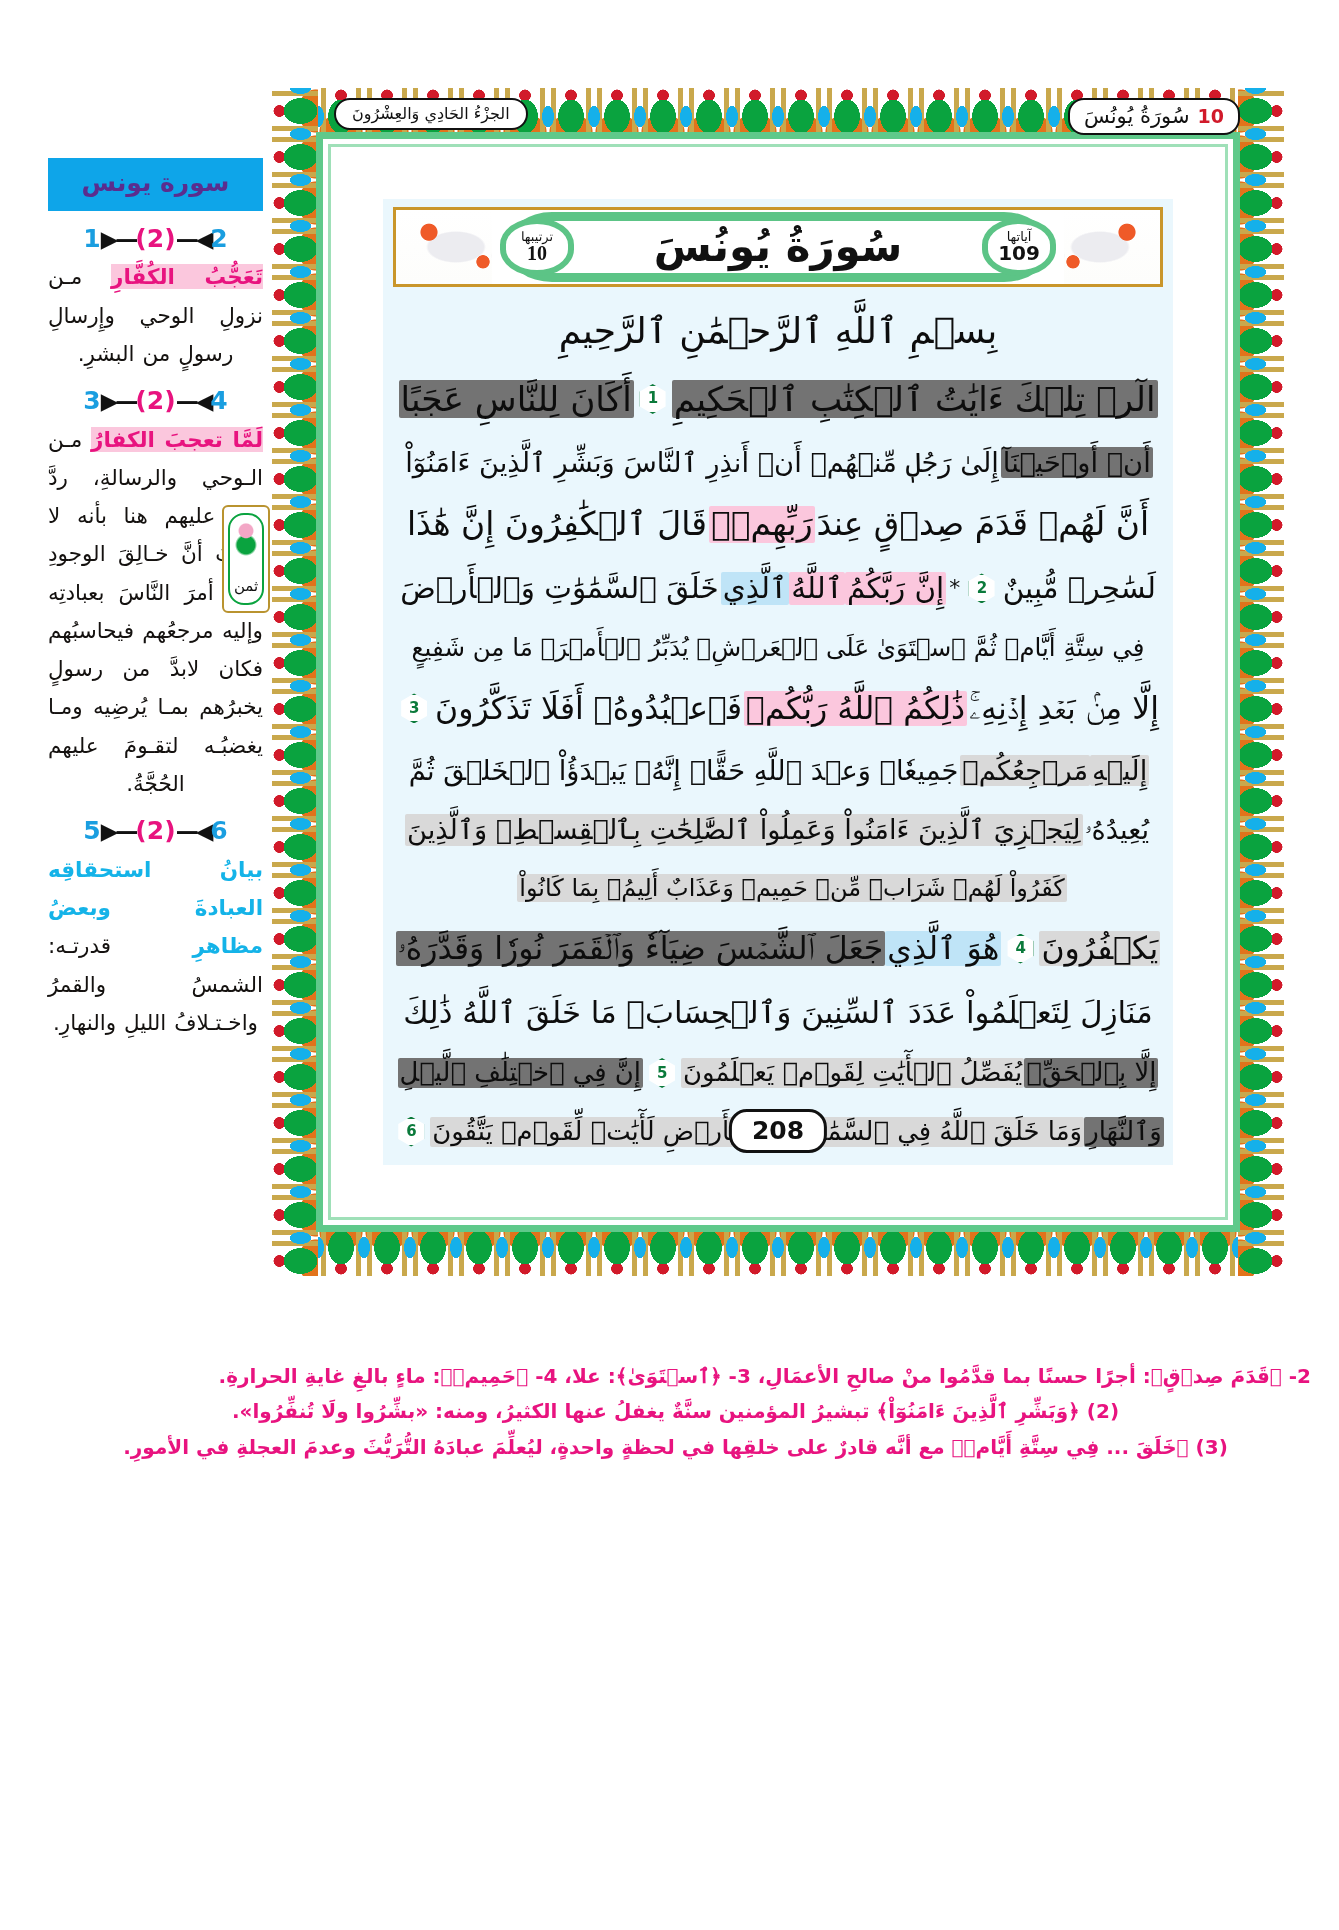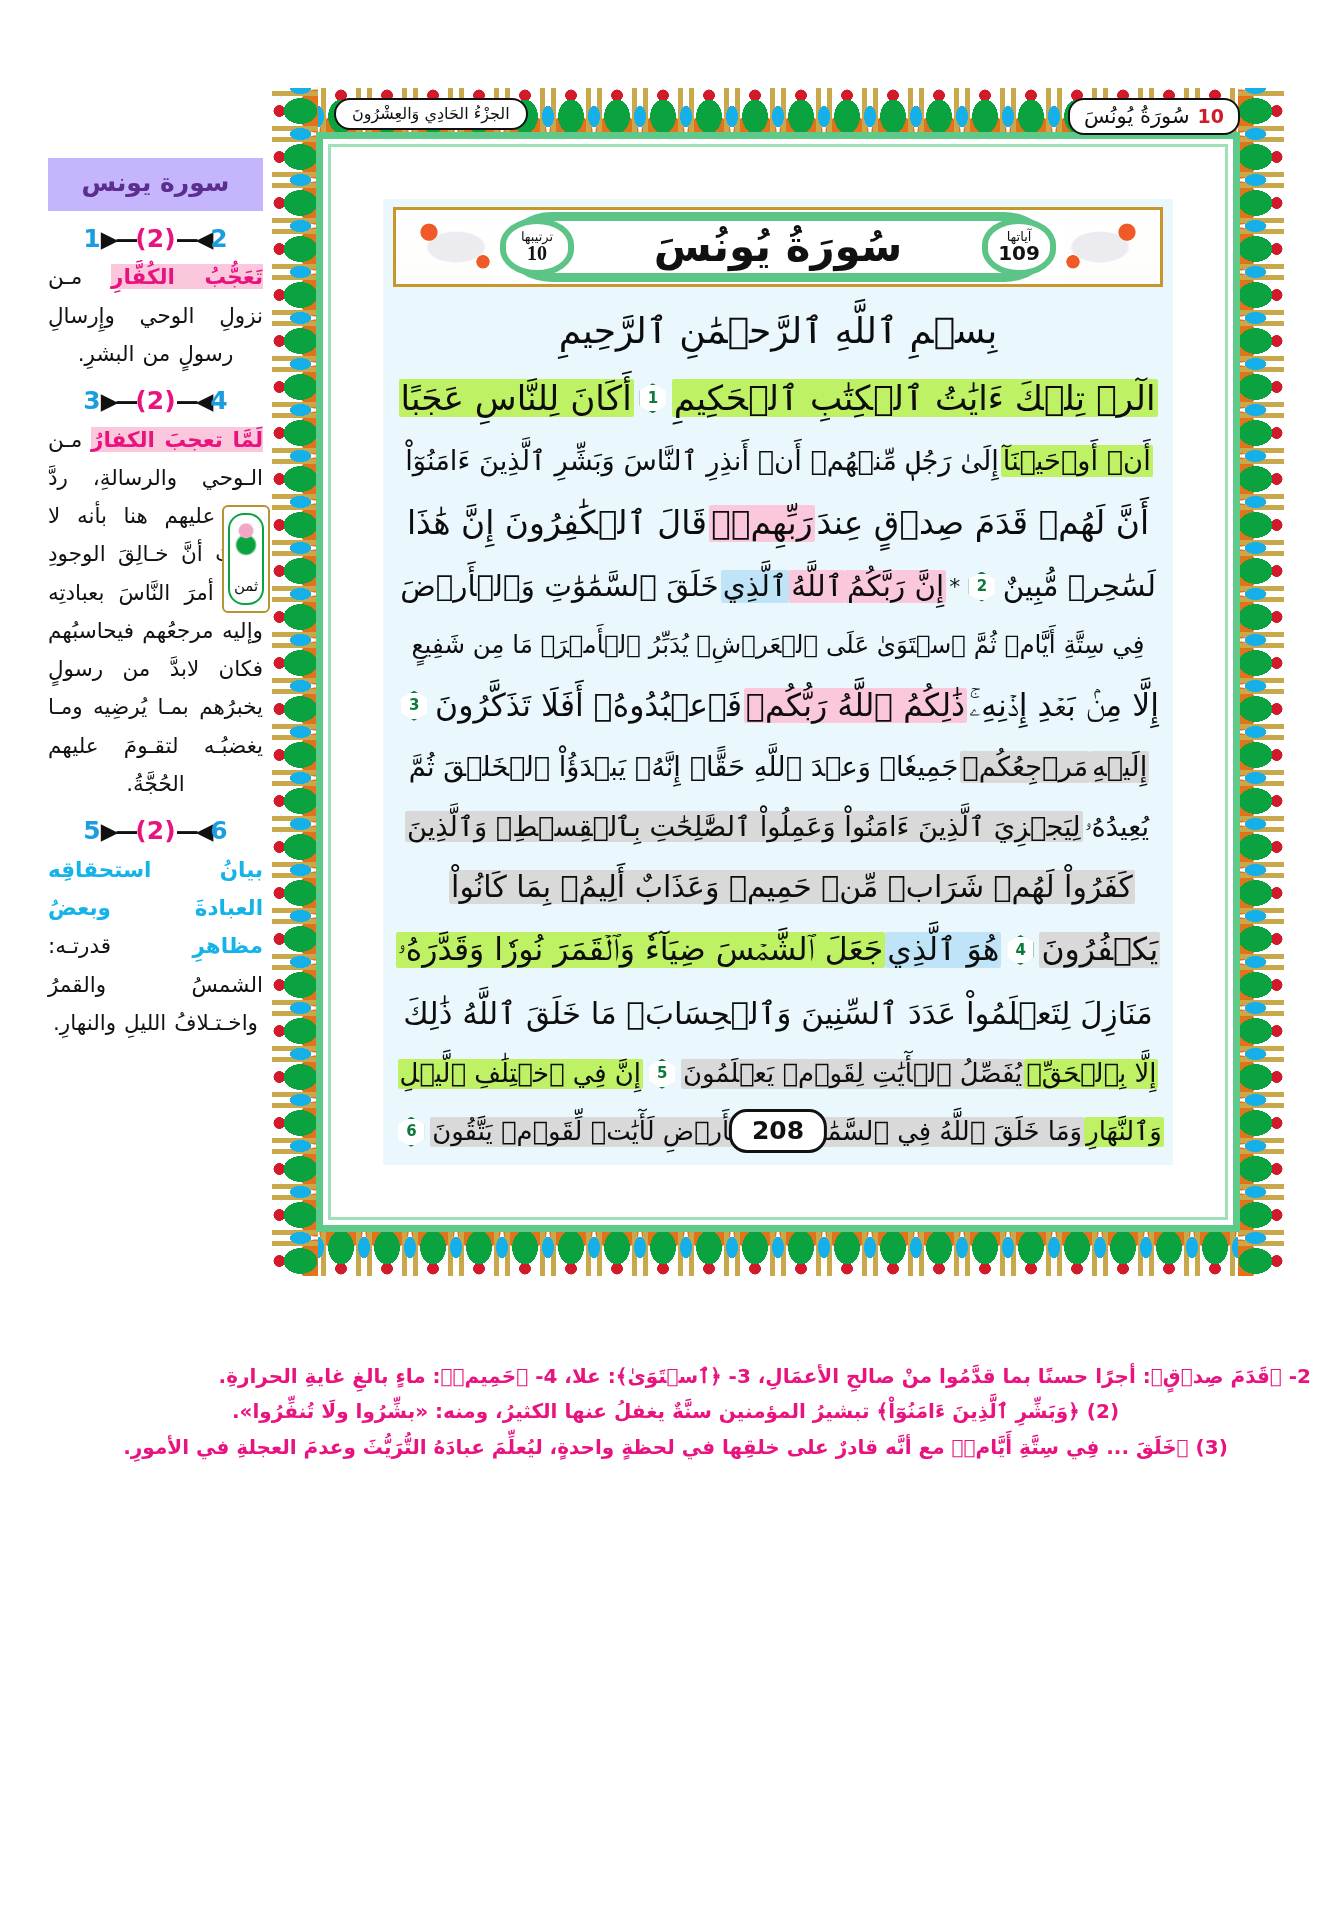--- a/index.html
+++ b/index.html
@@ -25,21 +25,21 @@
   
   #sidebar {
     position: absolute;
     left: 48px; top: 158px;
     width: 215px;
     height: 1140px;
     direction: rtl;
     text-align: center;
   }
   .sb-surah-title {
-    background: #c4b5fd;
+    background: #0ea5e9;
     color: #5b2d8e;
     font-weight: bold;
     font-size: 25px;
     line-height: 1.55;
     padding: 6px 4px 8px;
     letter-spacing: 0px;
   }
   .sb-range {
     font-size: 25px;
     font-weight: bold;
@@ -216,21 +216,21 @@
     justify-content: center;
     white-space: nowrap;
     font-size: 35px;
     line-height: 1.0;
     color: #0d0d0d;
     font-weight: 500;
     letter-spacing: -0.5px;
   }
   .q-line.basmalah { font-size: 36px; letter-spacing: 3px; }
   .seg { padding: 2px 2px; border-radius: 2px; }
-  .hl-yellow { background: #bef264; }
+  .hl-yellow { background: #737373; }
   .hl-pink   { background: #fbc7dd; }
   .hl-blue   { background: #bfe4f7; }
   .hl-grey   { background: #d9d9d9; }
   .ayah-mark {
     display: inline-flex;
     align-items: center; justify-content: center;
     width: 30px; height: 30px;
     margin: 0 4px;
     font-size: 15px;
     color: #0b7a3b;
@@ -421,21 +421,21 @@
             </div>
             <div class="q-line" id="line-8" style="font-size: 27.3px;">
               <span class="seg hl-grey">إِلَيۡهِ</span> 
               <span class="seg hl-grey">مَرۡجِعُكُمۡ</span> 
               <span class="seg">جَمِيعٗاۖ وَعۡدَ ٱللَّهِ حَقًّاۚ إِنَّهُۥ يَبۡدَؤُاْ ٱلۡخَلۡقَ ثُمَّ</span>
             </div>
             <div class="q-line" id="line-9" style="font-size: 27.3px;">
               <span class="seg">يُعِيدُهُۥ</span> 
               <span class="seg hl-grey">لِيَجۡزِيَ ٱلَّذِينَ ءَامَنُواْ وَعَمِلُواْ ٱلصَّٰلِحَٰتِ بِٱلۡقِسۡطِۚ وَٱلَّذِينَ</span>
             </div>
-            <div class="q-line" id="line-10" style="font-size: 30px; margin-left: 28px;">
+            <div class="q-line" id="line-10" style="font-size: 24px; margin-left: 28px;">
               <span class="seg hl-grey">كَفَرُواْ لَهُمۡ شَرَابٞ مِّنۡ حَمِيمٖ وَعَذَابٌ أَلِيمُۢ بِمَا كَانُواْ</span>
             </div>
             <div class="q-line" id="line-11" style="font-size: 31.5px;">
               <span class="seg hl-grey">يَكۡفُرُونَ</span> 
               <span class="ayah-mark">4</span>
               <span class="seg hl-blue">هُوَ ٱلَّذِي</span> 
               <span class="seg hl-yellow">جَعَلَ ٱلشَّمۡسَ ضِيَآءٗ وَٱلۡقَمَرَ نُورٗا وَقَدَّرَهُۥ</span>
             </div>
             <div class="q-line" id="line-12" style="font-size: 30.8px;">
               <span class="seg">مَنَازِلَ لِتَعۡلَمُواْ عَدَدَ ٱلسِّنِينَ وَٱلۡحِسَابَۚ مَا خَلَقَ ٱللَّهُ ذَٰلِكَ</span>

